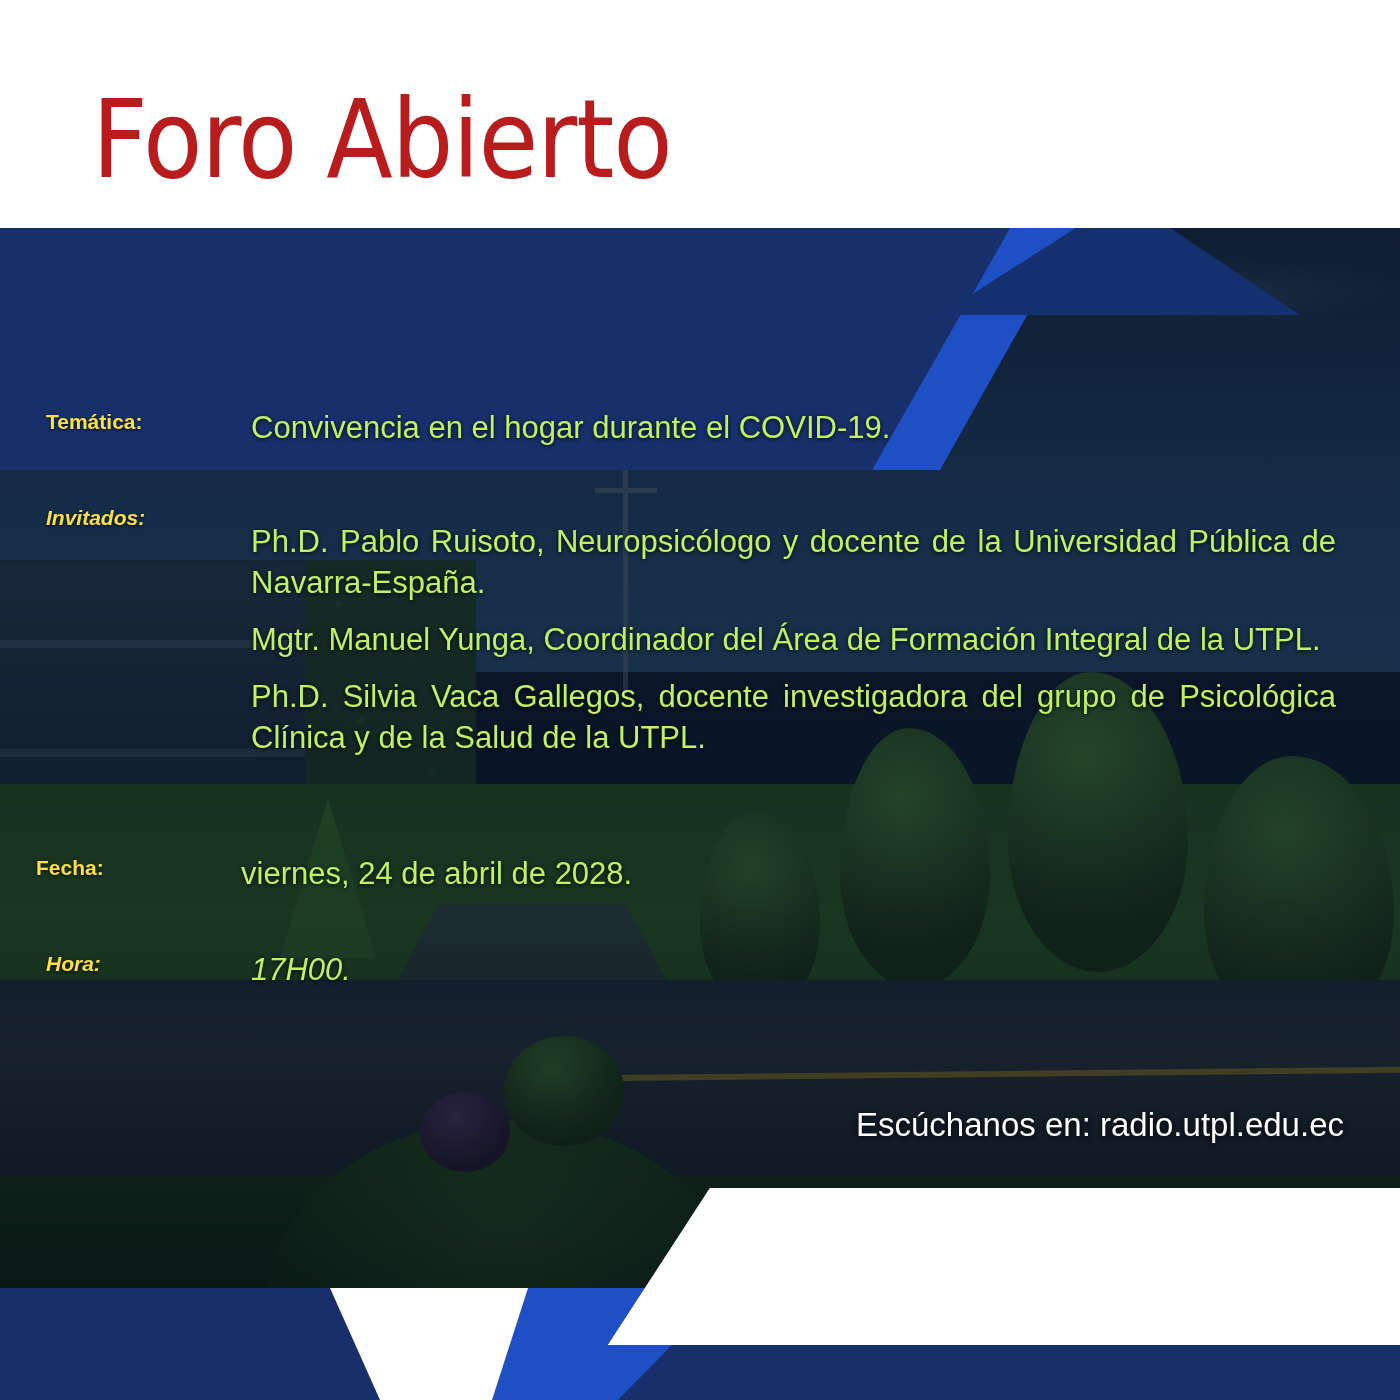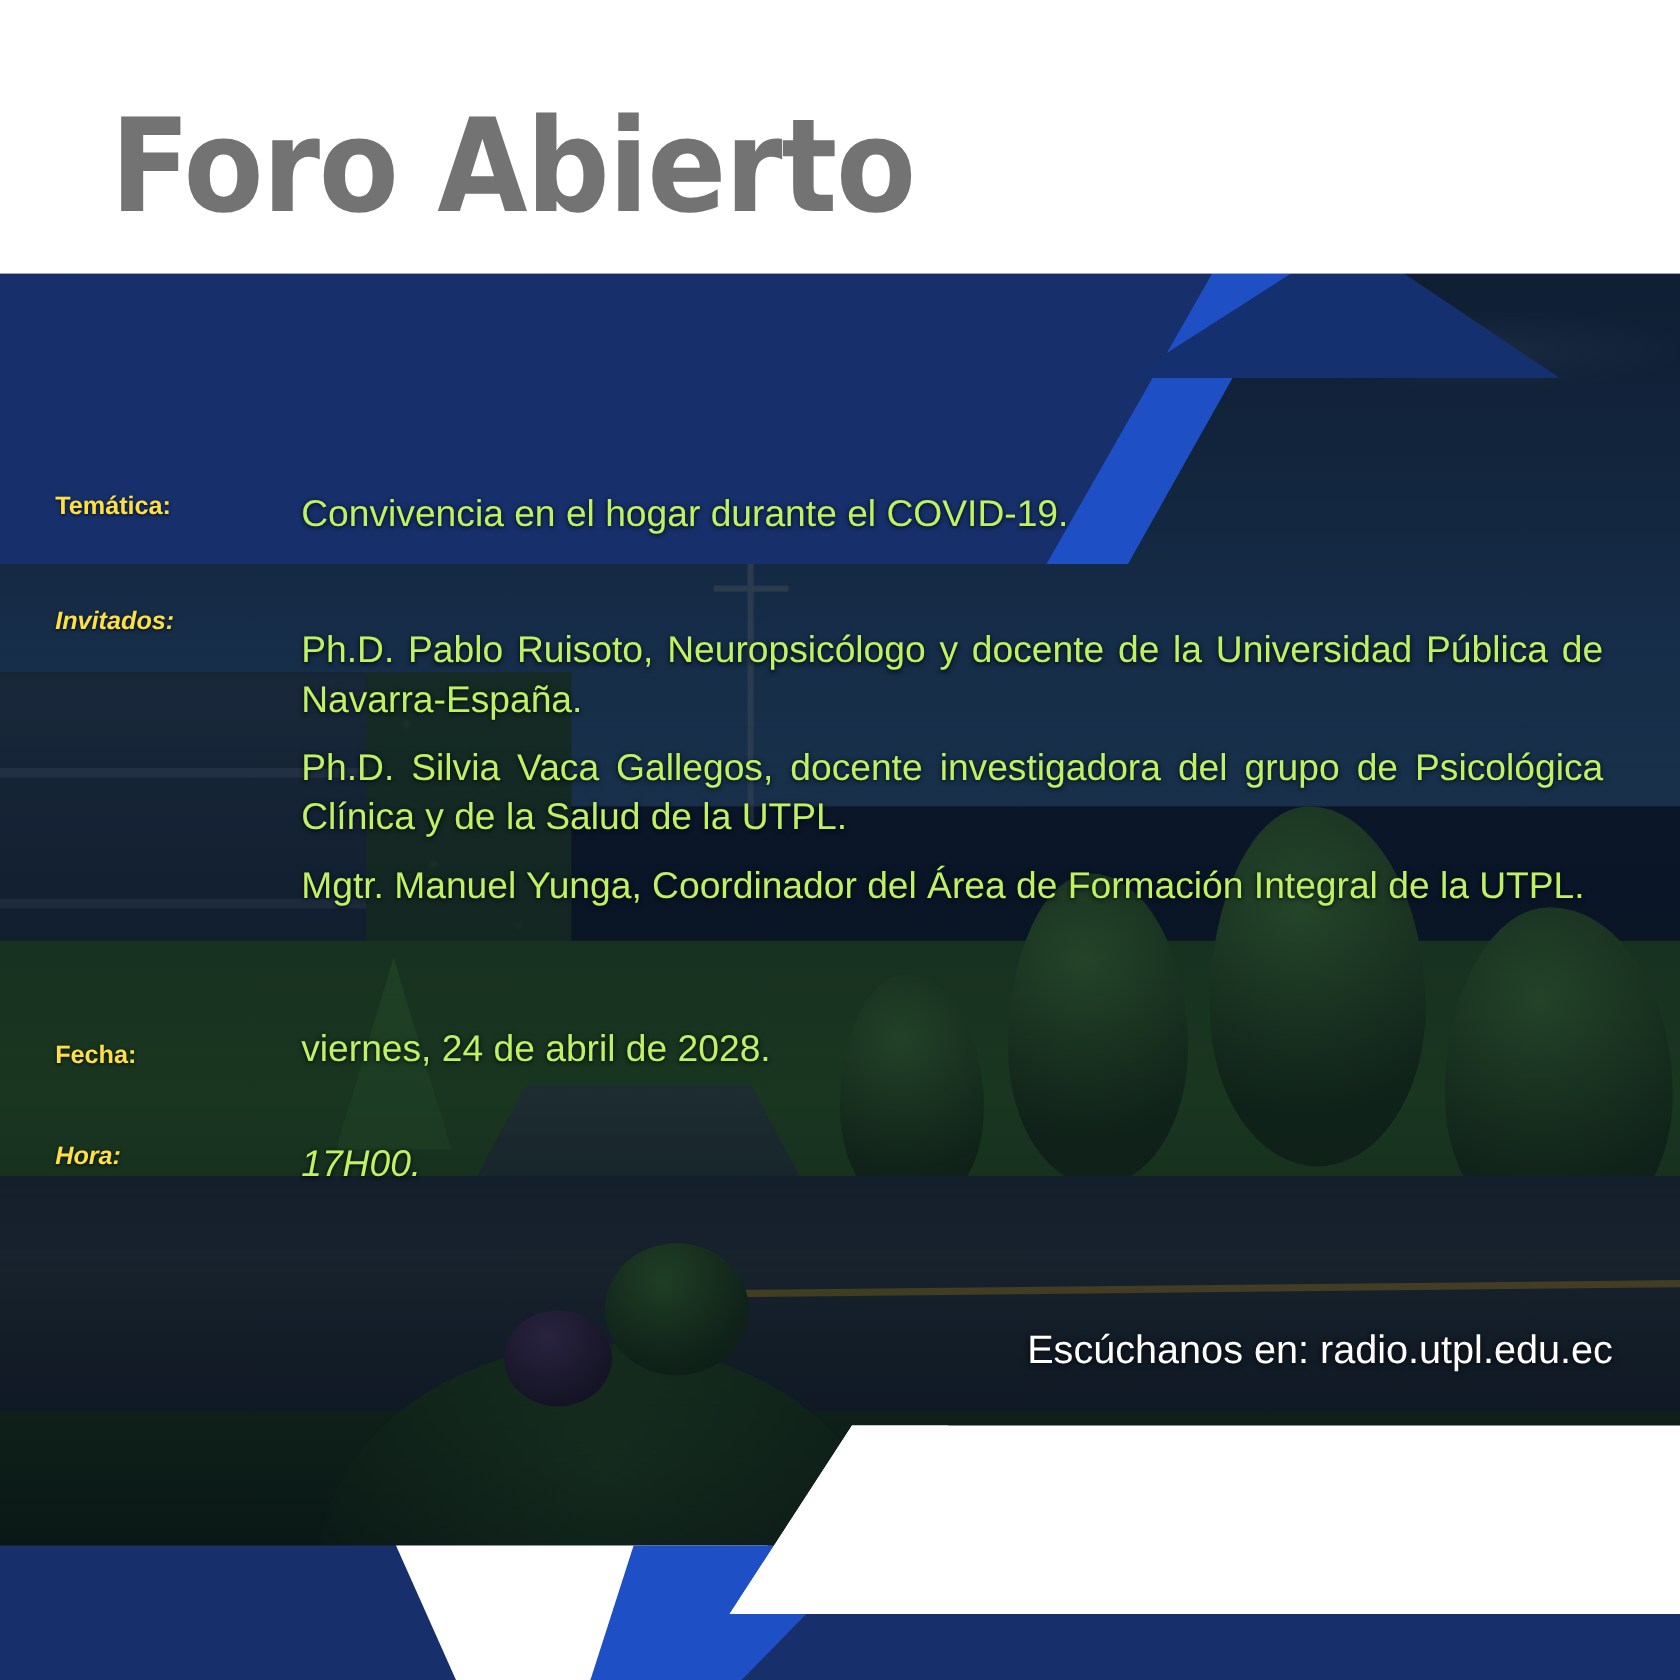--- a/index.html
+++ b/index.html
@@ -116,21 +116,21 @@
       linear-gradient(180deg, rgba(4,12,26,.52) 0%, rgba(6,16,32,.46) 38%, rgba(3,10,22,.58) 74%, rgba(2,8,18,.82) 100%);
   }
 
   
   .titleband{
     position:absolute;left:0;top:0;width:100%;height:228px;background:#ffffff;
     z-index:5;
   }
   .title{
     position:absolute;left:92px;top:86px;
-    font-size:108px;line-height:1;font-weight:bold;color:#737373;
+    font-size:108px;line-height:1;font-weight:normal;color:#b91c1c;
     letter-spacing:-1px;
     font-family:"DejaVu Sans","Liberation Sans",sans-serif;
     font-stretch:condensed;
     white-space:nowrap;
   }
 
   
   .geo{position:absolute;left:0;top:0;width:100%;height:100%;z-index:4;}
   .geo svg{display:block;width:100%;height:100%;}
 
@@ -154,21 +154,21 @@
   #row-invitados{left:46px;top:506px;width:1300px;}
   #row-invitados .lbl{width:205px;flex:0 0 205px;font-style:italic;}
   #row-invitados .val{width:1085px;}
   .para{
     text-align:justify;
     line-height:1.32;
     margin:16px 0 0 0;
   }
   .para.last{text-align:left;}
 
-  #row-fecha{left:46px;top:856px;align-items:flex-end;}
+  #row-fecha{left:36px;top:856px;}
   #row-fecha .lbl{width:205px;}
 
   #row-hora{left:46px;top:952px;font-style:italic;}
   #row-hora .lbl{width:205px;}
 
   #listen{
     position:absolute;right:56px;top:1106px;
     color:#ffffff;font-size:33px;
     text-shadow:0 1px 5px rgba(0,0,0,.9);
     white-space:nowrap;
@@ -239,22 +239,22 @@
 
     <div class="row" id="row-tematica">
       <span class="lbl">Temática:</span>
       <span class="val">Convivencia en el hogar durante el COVID-19.</span>
     </div>
 
     <div class="row" id="row-invitados">
       <span class="lbl">Invitados:</span>
       <div class="val">
         <p class="para">Ph.D. Pablo Ruisoto, Neuropsicólogo y docente de la Universidad Pública de Navarra-España.</p>
+        <p class="para last">Mgtr. Manuel Yunga, Coordinador del Área de Formación Integral de la UTPL.</p>
         <p class="para">Ph.D. Silvia Vaca Gallegos, docente investigadora del grupo de Psicológica Clínica y de la Salud de la UTPL.</p>
-        <p class="para last">Mgtr. Manuel Yunga, Coordinador del Área de Formación Integral de la UTPL.</p>
       </div>
     </div>
 
     <div class="row" id="row-fecha">
       <span class="lbl">Fecha:</span>
       <span class="val">viernes, 24 de abril de 2028.</span>
     </div>
 
     <div class="row" id="row-hora">
       <span class="lbl">Hora:</span>

